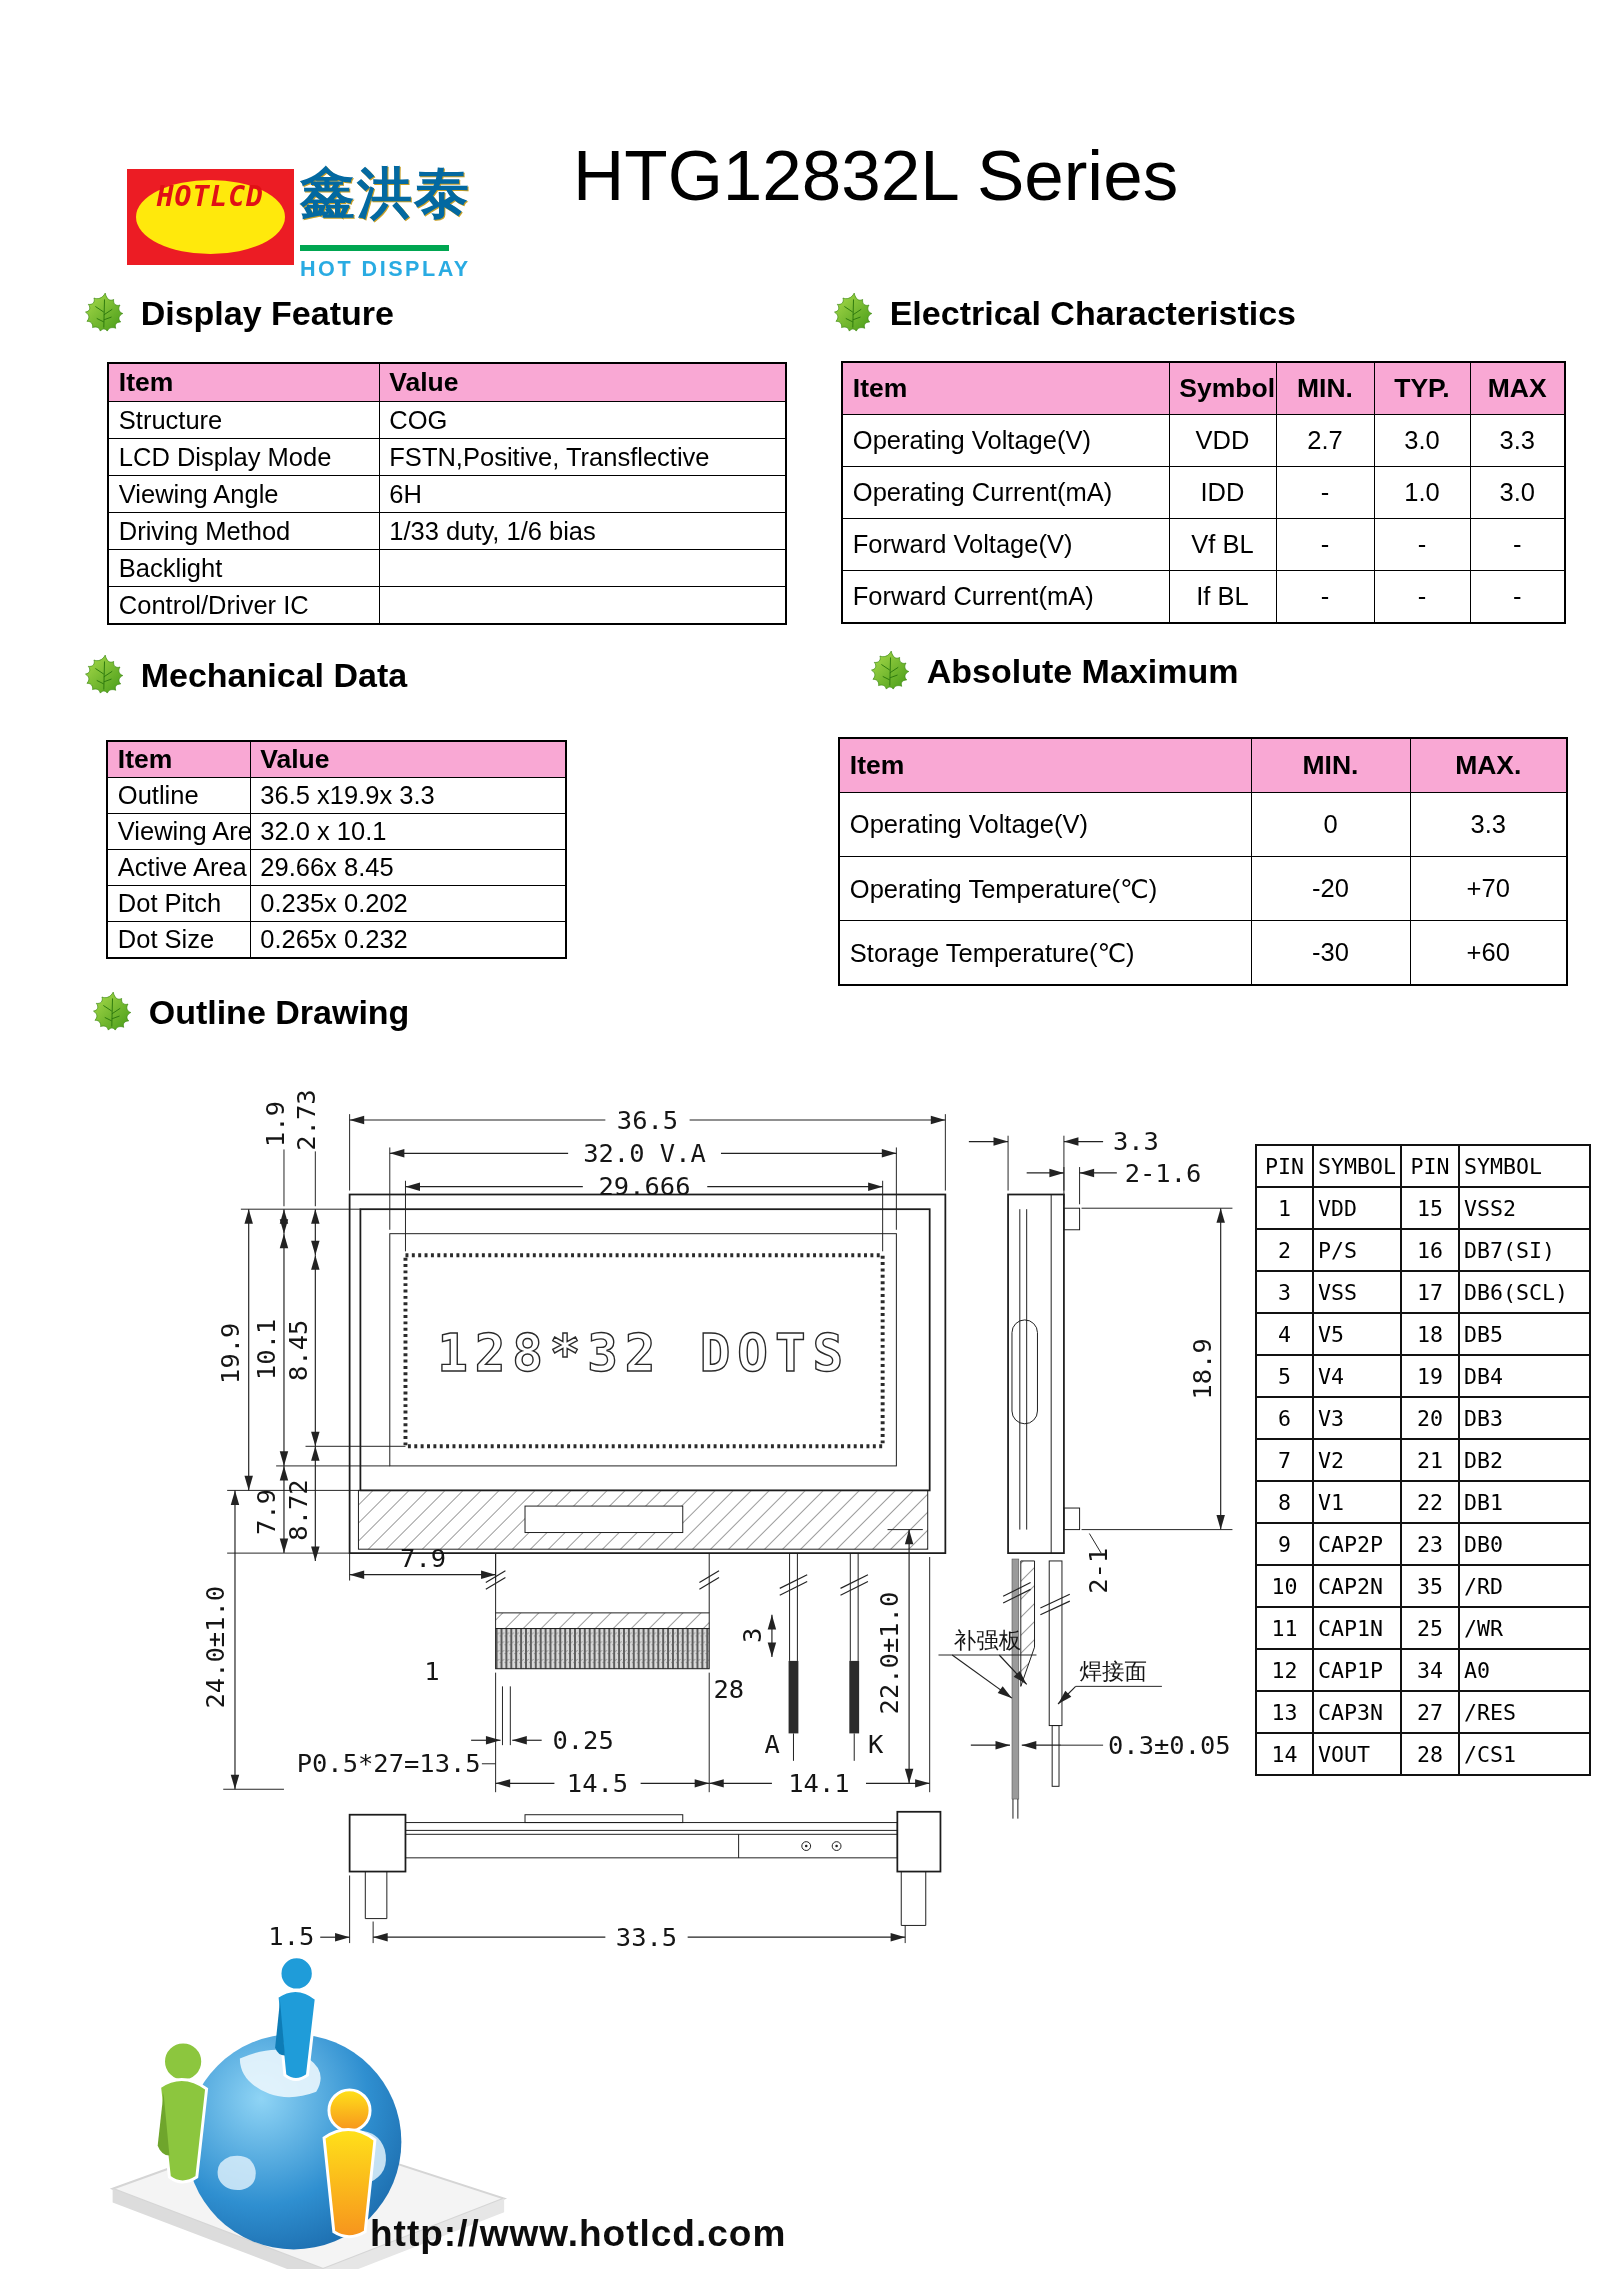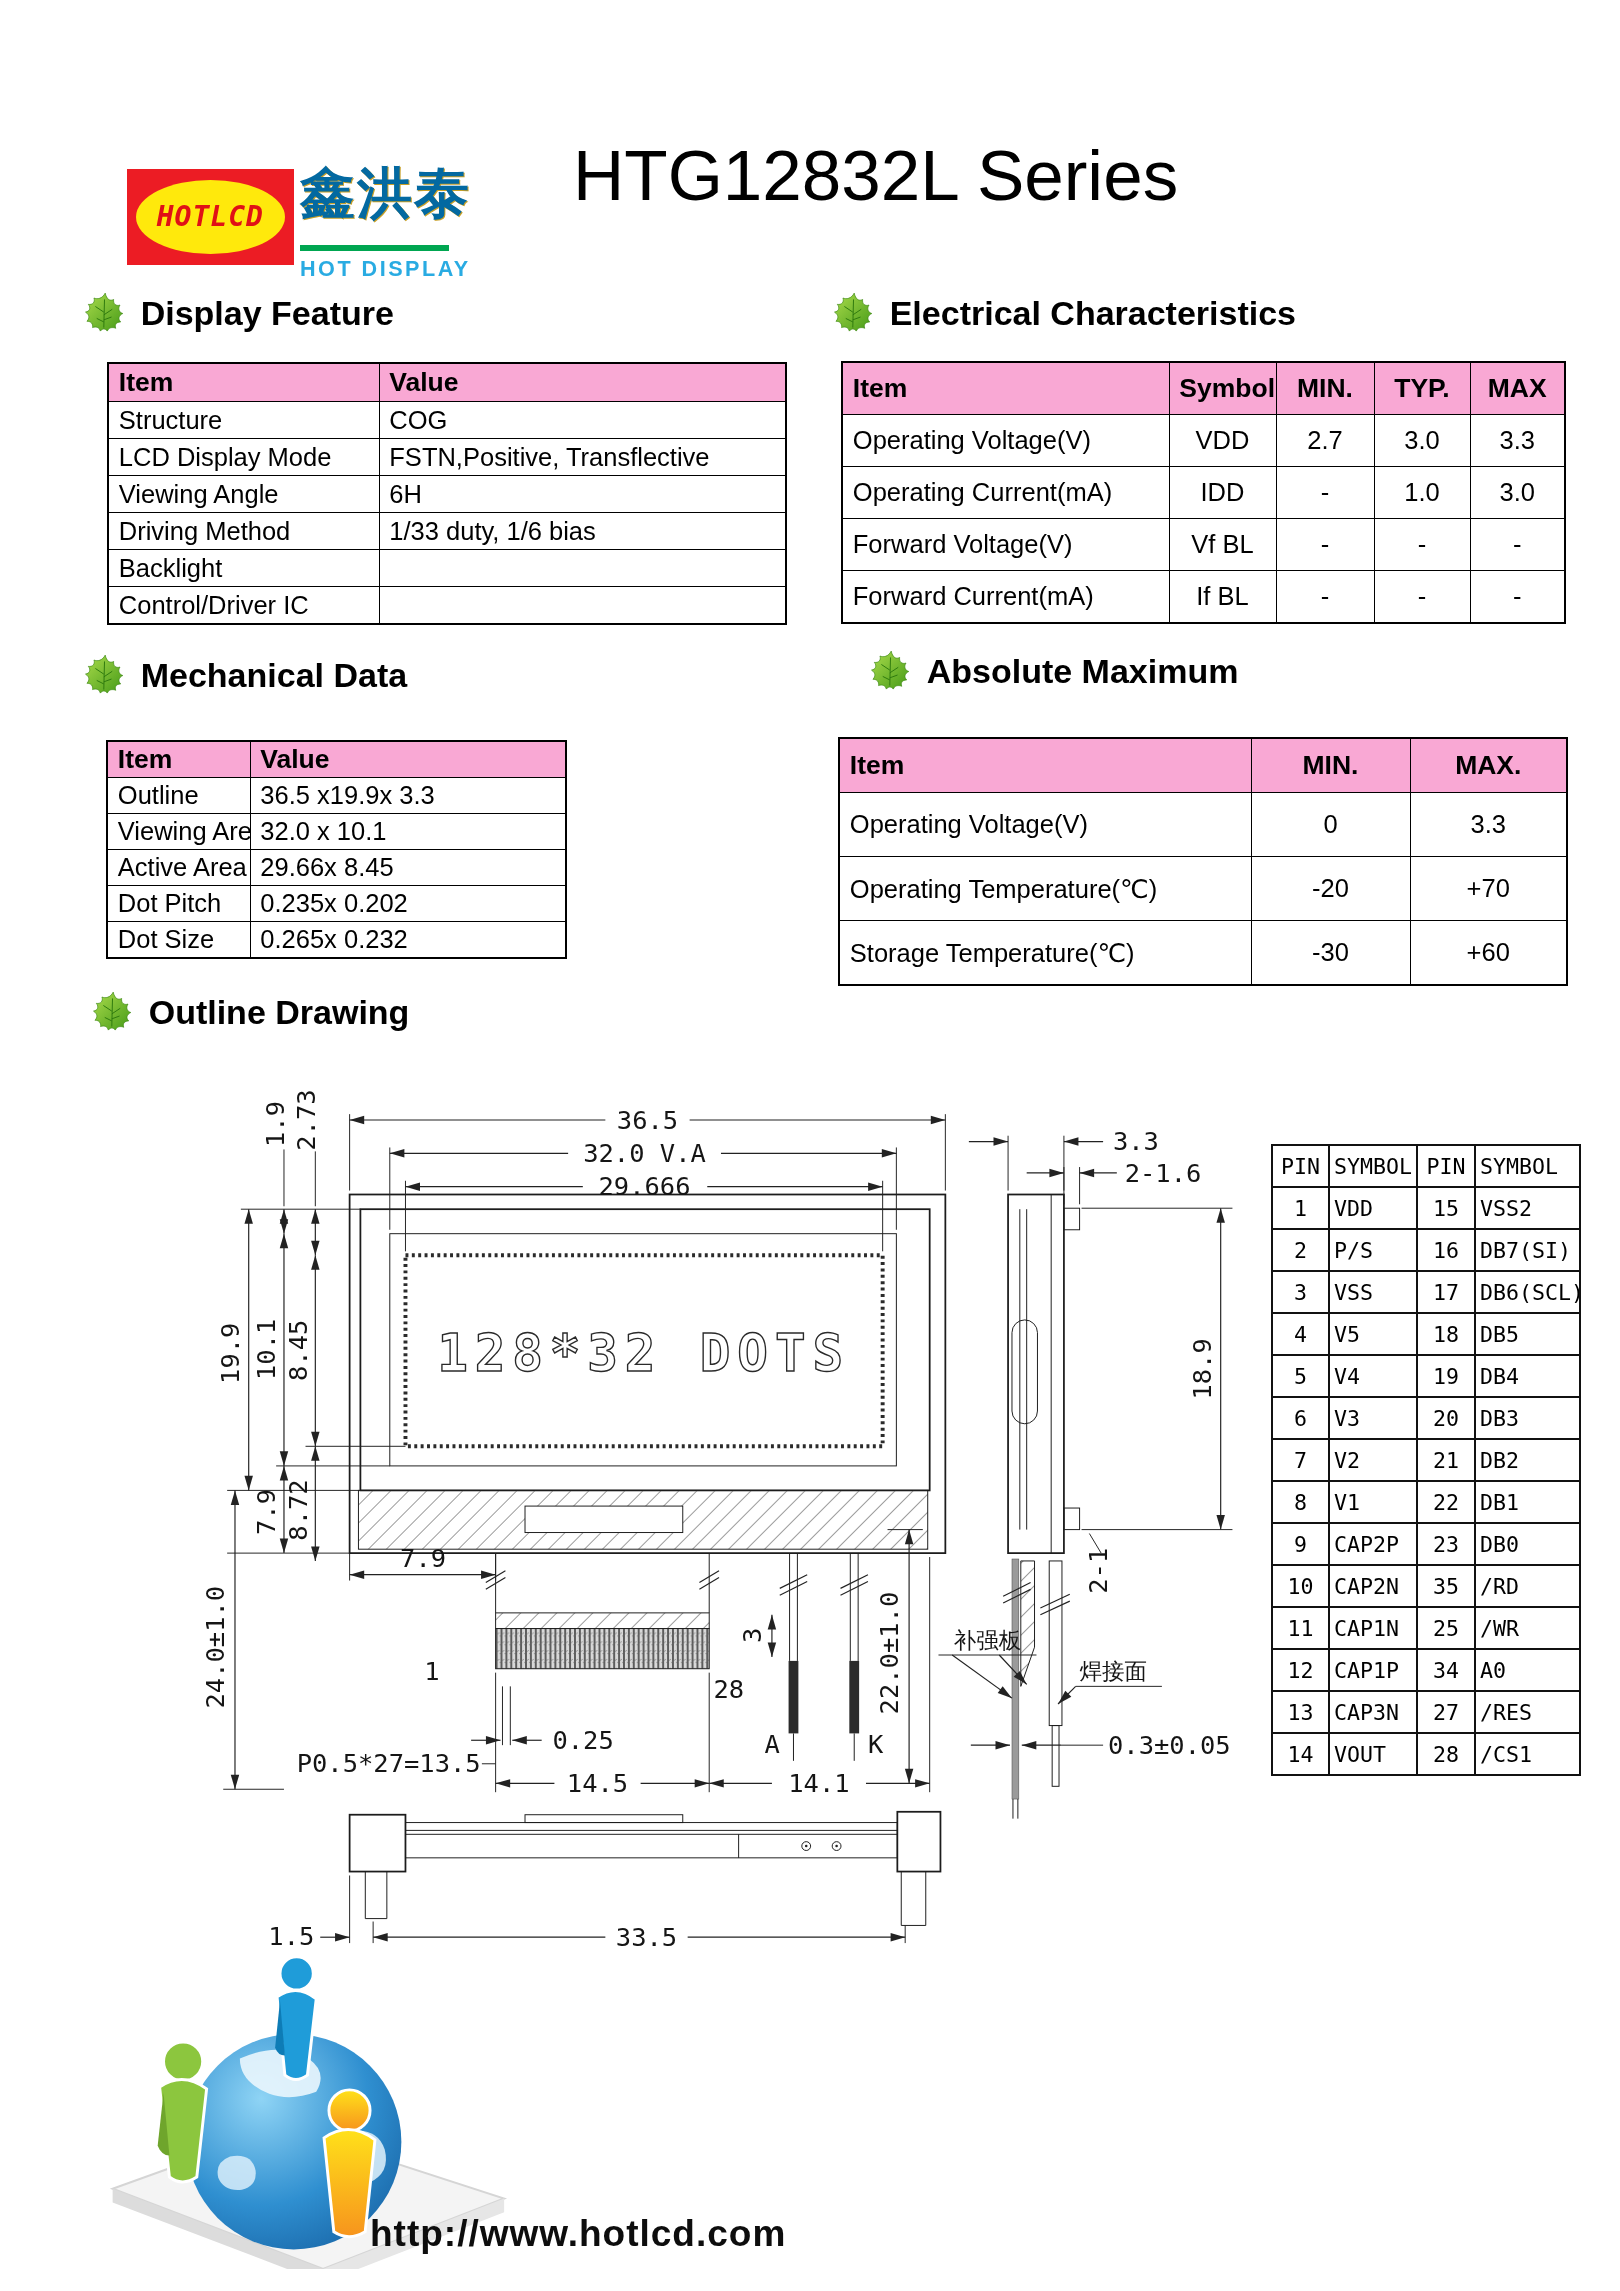--- a/index.html
+++ b/index.html
@@ -2,21 +2,21 @@
 <html><head>
 <meta charset="utf-8">
 <style>
   html,body{margin:0;padding:0;background:#888;}
   .page{position:relative;width:1620px;height:2292px;background:#fff;
         font-family:"Liberation Sans","DejaVu Sans",sans-serif;color:#000;overflow:hidden;margin:0 auto;}
 
   
   .logo-red{position:absolute;left:127px;top:169px;width:167px;height:96px;background:#ec1c24;}
   .logo-ellipse{position:absolute;left:8.8px;top:10.8px;width:149px;height:74px;background:#ffe90c;border-radius:50%;
-                display:flex;align-items:center;justify-content:center;}
+                display:flex;align-items:flex-start;justify-content:center;}
   .logo-word{font-family:"DejaVu Sans Mono",monospace;font-weight:bold;font-style:italic;
              color:#e01016;font-size:28px;letter-spacing:1px;}
   .logo-cn{position:absolute;left:300px;top:149px;width:157px;font-size:55px;font-weight:bold;color:#0369a1;
            letter-spacing:2px;line-height:1.6;text-shadow:1px 1px 0 #c8a028;white-space:nowrap;}
   .logo-bar{position:absolute;left:300px;top:245px;width:149px;height:5.9px;background:#00a651;}
   .logo-tag{position:absolute;left:300px;top:256px;font-size:21.6px;font-weight:bold;color:#29abe2;letter-spacing:2.5px;}
   .title{position:absolute;left:573px;top:135px;font-size:71px;color:#000;white-space:nowrap;}
 
   
   .sec{position:absolute;display:flex;align-items:center;gap:13.7px;}
@@ -36,21 +36,21 @@
   .t-ec th{height:51px;text-align:center;} .t-ec th:first-child{text-align:left;}
   .t-ec td{height:51px;text-align:center;} .t-ec td:first-child{text-align:left;}
 
   .t-md{left:106px;top:740px;width:461px;}
   .t-md th{height:35px;} .t-md td{height:35px;}
 
   .t-am{left:838px;top:737px;width:730px;}
   .t-am th{height:53px;text-align:center;} .t-am th:first-child{text-align:left;}
   .t-am td{height:63px;text-align:center;} .t-am td:first-child{text-align:left;}
 
-  .t-pin{left:1255px;top:1144px;width:310px;margin-left:16px;}
+  .t-pin{left:1255px;top:1144px;width:336px;}
   .t-pin th,.t-pin td{border:2px solid #111;height:40px;padding:0 3.9px;
        font-family:"DejaVu Sans Mono",monospace;font-size:21.6px;font-weight:normal;background:#fff;}
   .t-pin th:nth-child(1),.t-pin td:nth-child(1),
   .t-pin th:nth-child(3),.t-pin td:nth-child(3){text-align:center;}
 
   
   .draw{position:absolute;left:137px;top:1059px;}
   .ol{fill:none;stroke:#1c1c1c;stroke-width:1.8;}
   .ol2{fill:none;stroke:#1c1c1c;stroke-width:1;}
   .dim{stroke:#222;stroke-width:1.2;fill:none;}

